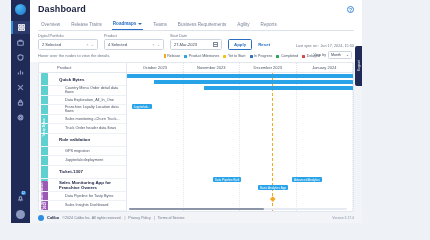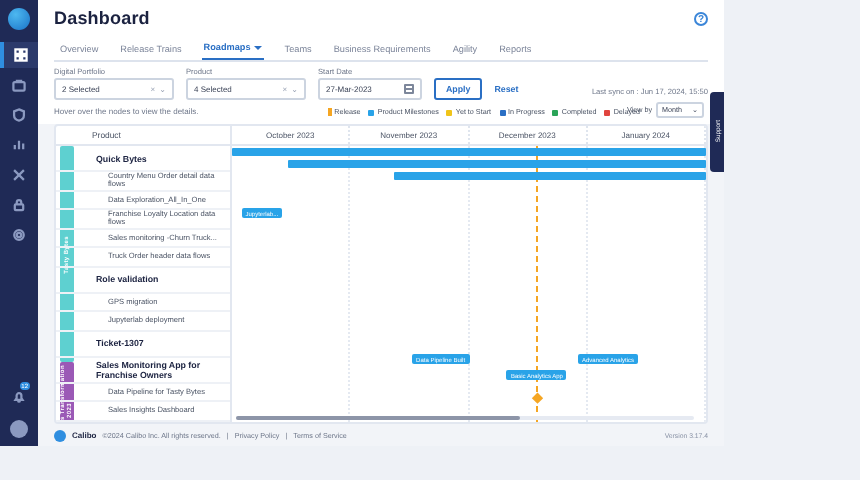--- a/index.html
+++ b/index.html
@@ -2,21 +2,21 @@
 <html><head>
 <meta charset="utf-8">
 <style>
   * { box-sizing: border-box; margin: 0; padding: 0; }
   html, body {
     width: 430px; height: 223px;
     font-family: "Liberation Sans", sans-serif;
     background: #eef1f6;
     overflow: hidden;
   }
-  .app { position: relative; width: 362px; height: 223px; display: flex; }
+  .app { position: relative; width: 362px; height: 223px; display: flex; padding-left: 11px; }
 
   
   .rail {
     width: 19px; height: 223px; background: #1f2a56;
     display: flex; flex-direction: column; align-items: center;
     padding-top: 4px; flex: none; position: relative;
   }
   .rail-logo {
     width: 11px; height: 11px; border-radius: 50%;
     background: radial-gradient(circle at 35% 30%, #4db8f0, #1a73c8);

